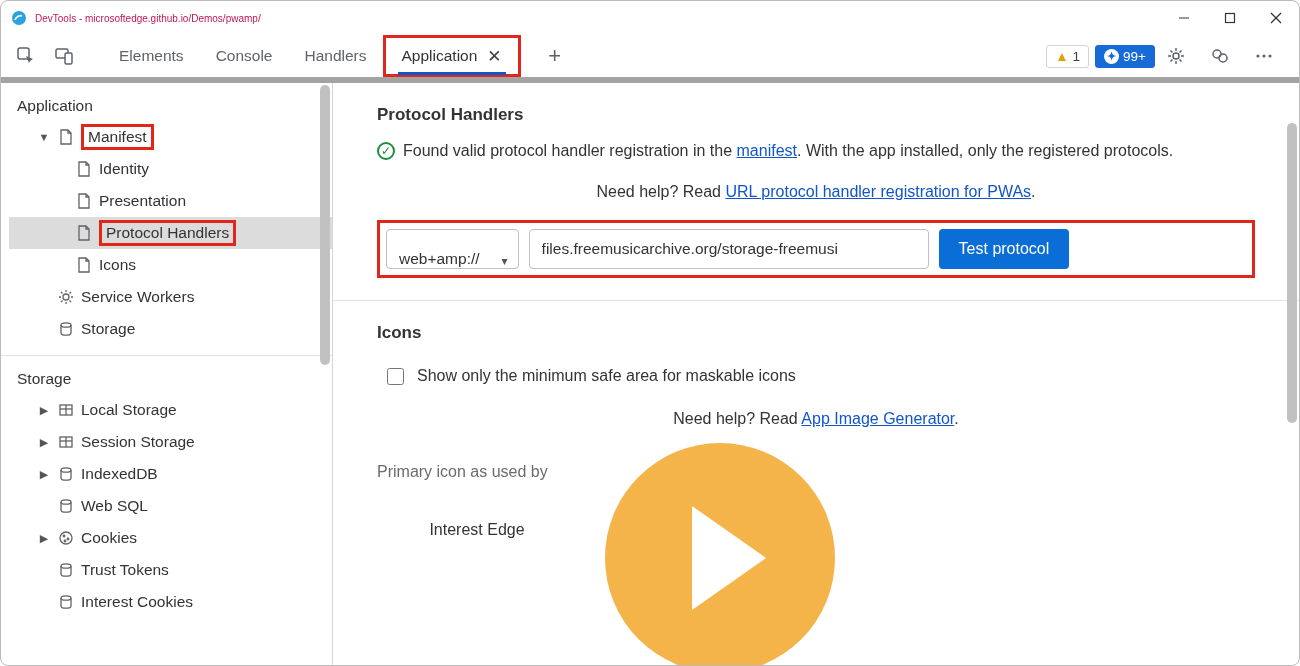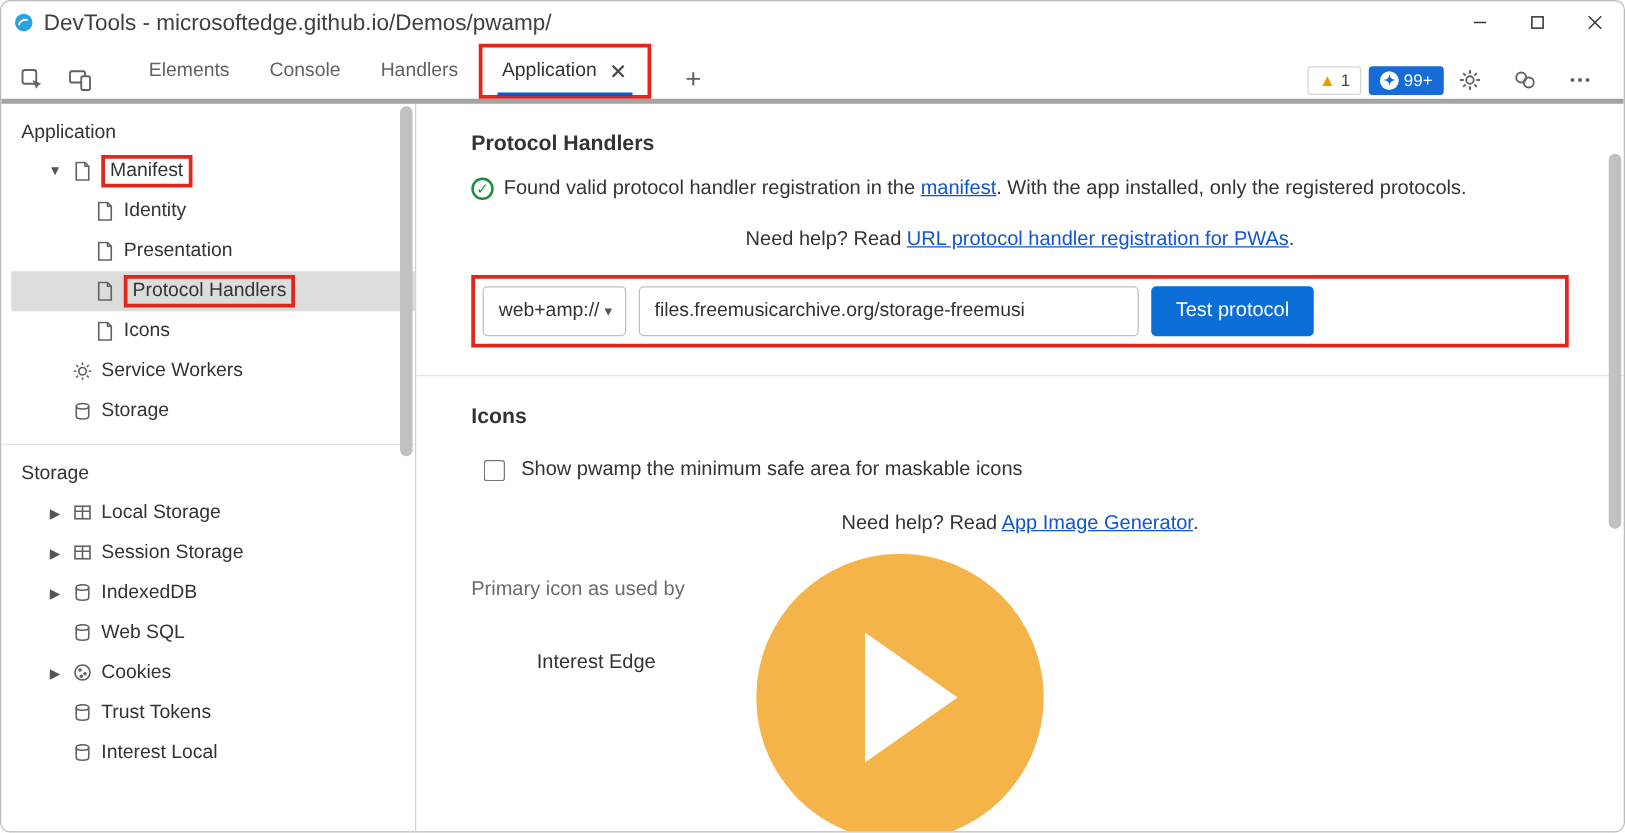--- a/index.html
+++ b/index.html
@@ -15,45 +15,45 @@
     border: 1px solid #bbb;
     border-radius: 8px;
     position: relative;
   }
   
   .titlebar {
     height: 34px;
     display: flex;
     align-items: center;
     padding-left: 10px;
-    font-size: 18px;
-    color: #404040;
+    font-size: 10px;
+    color: #be185d;
   }
   .titlebar .app-icon {
     width: 16px; height: 16px;
     margin-right: 8px;
   }
   .window-controls {
     margin-left: auto;
     display: flex;
   }
   .window-controls .wc {
     width: 46px; height: 34px;
     display:flex; align-items:center; justify-content:center;
     color:#333;
   }
   .wc svg { width:12px; height:12px; stroke:#333; stroke-width:1.2; fill:none; }
 
   
   .tabs {
     height: 48px;
     display: flex;
-    align-items: flex-end;
+    align-items: center;
     padding-left: 10px;
-    border-bottom: 4px solid #a3a3a3;
+    border-bottom: 6px solid #a3a3a3;
     position: relative;
   }
   .tb-icon {
     width: 30px; height:30px;
     display:flex; align-items:center; justify-content:center;
     color:#5f6368;
     border-radius:4px;
   }
   .tabs .tb-icon { margin-right: 8px; }
   .tabs .tab {
@@ -181,23 +181,23 @@
     font-size:12px; line-height:1;
     margin-top:3px;
   }
   a.link { color:#1155cc; text-decoration:underline; }
   .para { margin: 16px 0; line-height:1.5;text-align:center; }
   .proto-controls {
     display:flex; align-items:center; gap:10px;
     padding:6px;
   }
   .proto-select {
-    display:flex; align-items:center;
+    display:flex; align-items:flex-end;
     border:1px solid #bfbfbf; border-radius:4px;
-    height:40px; padding:0 10px 0 12px; gap:4px;
+    height:40px; padding:0 10px 0 12px; gap:22px;
     font-size:15.5px; color:#333;
     background:#fff;
   }
   .proto-select .caret { font-size:12px; color:#555; }
   .proto-input {
     flex:1; max-width:400px;
     border:1px solid #bfbfbf; border-radius:4px;
     height:40px; padding:0 12px;
     font-size:15.5px; color:#333;
     font-family:inherit;
@@ -476,21 +476,21 @@
         <span>Trust Tokens</span>
       </div>
       <div class="tree-row depth1">
         <span class="exp"></span>
         <span class="row-icon">
             <svg viewBox="0 0 16 16">
               <ellipse cx="8" cy="4" rx="5" ry="2.2"></ellipse>
               <path d="M3 4v8c0 1.2 2.2 2.2 5 2.2s5-1 5-2.2V4"></path>
             </svg>
           </span>
-        <span>Interest Local</span>
+        <span>Interest Cookies</span>
       </div>
     </div>
 
     <div class="side-scroll">
         <div class="thumb"></div>
       </div>
   </div>
 
   <div class="content">
     <h3 class="sec">Protocol Handlers</h3>
@@ -516,21 +516,21 @@
       <input class="proto-input" value="files.freemusicarchive.org/storage-freemusi" style="">
       <button class="proto-btn">Test protocol</button>
     </div>
 
     <hr class="sep">
 
     <h3 class="sec">Icons</h3>
 
     <label class="icons-checkbox-row">
       <input type="checkbox" style="">
-      <span>Show pwamp the minimum safe area for maskable icons</span>
+      <span>Show only the minimum safe area for maskable icons</span>
     </label>
 
     <div class="para" style="margin-top:5px">
       <span>Need help? Read </span>
       <a href="#" class="link">App Image Generator</a><span>.</span>
     </div>
 
     <div class="primary-icon-row">
       <div class="primary-icon-label">
         <div>Primary icon as used by</div>

